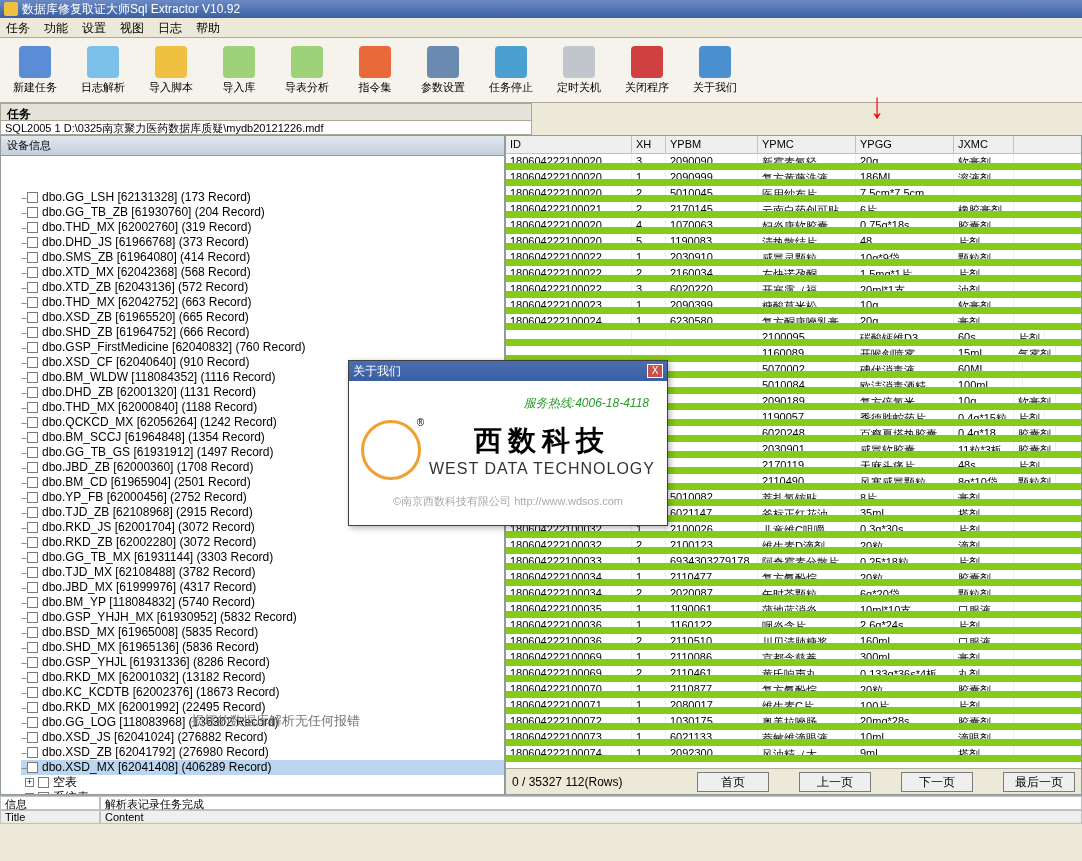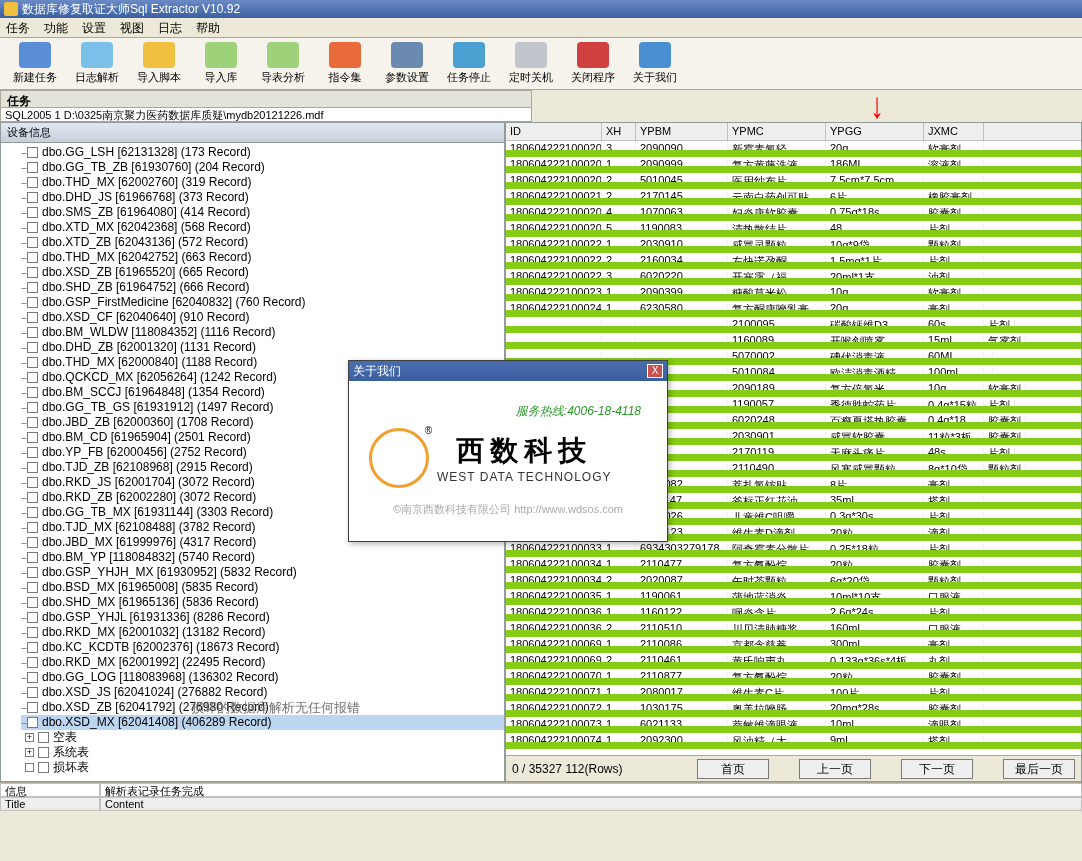--- a/index.html
+++ b/index.html
@@ -1,63 +1,63 @@
 <!DOCTYPE html>
 <html><head>
 <meta charset="utf-8">
 <style>
 * { box-sizing: border-box; margin: 0; padding: 0; font-family: "SimSun", "Microsoft YaHei", sans-serif; font-size: 12px; }
 body { width: 1082px; height: 861px; background: #ece9d8; overflow: hidden; position: relative; }
 .titlebar { height: 18px; background: linear-gradient(#6b8ac5,#3a5fa0); color: #fff; padding: 1px 4px; display: flex; align-items: center; }
 .titlebar .icon { width: 14px; height: 14px; background: #f0c040; margin-right: 4px; border-radius: 2px; }
 .menubar { height: 20px; background: #ece9d8; display: flex; padding: 2px 6px; gap: 14px; border-bottom: 1px solid #aca899; }
 .menubar span { cursor: default; }
-.toolbar { height: 52px; background: #f5f3eb; border-bottom: 1px solid #aca899; display: flex; padding: 4px 6px; gap: 4px; }
+.toolbar { height: 65px; background: #f5f3eb; border-bottom: 1px solid #aca899; display: flex; padding: 4px 6px; gap: 10px; }
 .tbtn { width: 58px; display: flex; flex-direction: column; align-items: center; justify-content: center; gap: 2px; cursor: pointer; }
 .tbtn .ticon { width: 32px; height: 32px; border-radius: 4px; }
 .tbtn span { font-size: 11px; }
 .two-col { display: flex; height: 32px; }
 .panel-header { background: #e3e3d9; border: 1px solid #aca899; padding: 2px 6px; font-weight: bold; height: 18px; }
 .panel-body { background: #fff; border: 1px solid #aca899; border-top: none; height: 14px; padding: 0 4px; overflow: hidden; white-space: nowrap; font-size: 11px; }
 .left-col { width: 532px; display: flex; flex-direction: column; }
 .right-col { flex: 1; display: flex; flex-direction: column; }
 .main { display: flex; height: 660px; }
 .tree-panel { width: 505px; background: #fff; border: 1px solid #919b9c; overflow: hidden; position: relative; }
 .tree-title { background: linear-gradient(#e0e7ef,#c5d0dc); padding: 2px 6px; border-bottom: 1px solid #919b9c; font-size: 11px; }
-.tree { padding: 2px 0 2px 20px; line-height: 15px; font-size: 11px; }
+.tree { padding: 2px 0 2px 20px; line-height: 15px; font-size: 11px; margin-top: 32px; }
 .tree-row { white-space: nowrap; display: flex; align-items: center; height: 15px; }
 .tree-row::before { content: "---"; color: #888; margin-right: 2px; font-size: 10px; letter-spacing: -2px; }
 .cbx { width: 11px; height: 11px; border: 1px solid #7a7a7a; margin-right: 4px; display: inline-block; background: #fff; }
 .tree-row.sel { background: #bcd5f0; }
 .folder-row { display: flex; align-items: center; padding-left: 4px; height: 15px; }
 .pm { width: 9px; height: 9px; border: 1px solid #7a7a7a; margin-right: 4px; font-size: 9px; line-height: 7px; text-align: center; }
 .red-note { color: #737373; position: absolute; left: 190px; bottom: 64px; font-size: 13px; }
 .grid-panel { flex: 1; background: #fff; border: 1px solid #919b9c; display: flex; flex-direction: column; }
 .grid-head { display: flex; background: #efefef; border-bottom: 1px solid #c0c0c0; height: 18px; }
 .grid-head div { border-right: 1px solid #c0c0c0; padding: 2px 4px; font-size: 11px; overflow: hidden; white-space: nowrap; }
 .grid-body { flex: 1; overflow: hidden; }
 .grow { display: flex; height: 16px; border-bottom: 7px solid #84cc16; }
 .grow div { border-right: 1px solid #eee; padding: 1px 4px; font-size: 11px; overflow: hidden; white-space: nowrap; }
-.c0{width:96px}.c1{width:34px}.c2{width:92px}.c3{width:98px}.c4{width:98px}.c5{width:60px}
+.c0{width:126px}.c1{width:34px}.c2{width:92px}.c3{width:98px}.c4{width:98px}.c5{width:60px}
 .pager { height: 26px; border-top: 1px solid #aca899; display: flex; align-items: center; padding: 0 6px; gap: 30px; background: #ece9d8; }
 .pager .btn { width: 72px; height: 20px; border: 1px solid #7a7a7a; background: #efefef; text-align: center; line-height: 18px; cursor: pointer; }
 .status-grid { height: 26px; border-top: 1px solid #aca899; background: #efefef; }
 .status-grid .hdr { display: flex; height: 14px; }
 .status-grid .hdr div { border: 1px solid #c0c0c0; padding: 0 4px; font-size: 11px; }
 .arrow { position: absolute; left: 870px; top: 90px; color: #f00; font-size: 28px; transform: scaleY(1.3); pointer-events: none; }
 .dialog { position: absolute; left: 348px; top: 360px; width: 320px; background: #ece9d8; border: 1px solid #404040; box-shadow: 2px 2px 6px rgba(0,0,0,.3); }
 .dlg-title { height: 20px; background: linear-gradient(#4a6db0,#3a5fa0); color: #fff; display: flex; align-items: center; justify-content: space-between; padding: 0 4px; }
 .dlg-close { width: 16px; height: 14px; background: #c75050; color: #fff; text-align: center; line-height: 12px; border: 1px solid #fff; font-size: 10px; cursor: pointer; }
-.dlg-body { background: #fff; padding: 20px; text-align: center; }
+.dlg-body { background: #fff; padding: 12px; text-align: center; }
 .hotline { color: #2a9a2a; font-size: 12px; text-align: right; padding: 2px 6px; font-style: italic; }
 .logo-row { display: flex; align-items: center; gap: 8px; padding: 6px 0; }
 .logo-circ { width: 60px; height: 60px; border: 3px solid #f0a030; border-radius: 50%; position: relative; }
 .logo-circ::after { content: "®"; position: absolute; right: -6px; top: -6px; font-size: 10px; }
 .logo-txt { font-size: 28px; font-weight: bold; letter-spacing: 6px; }
-.logo-sub { font-size: 12px; letter-spacing: 1px; color: #333; }
+.logo-sub { font-size: 16px; letter-spacing: 1px; color: #333; }
 .copy { color: #aaa; font-size: 11px; padding: 8px 0 4px; }
 </style>
 </head>
 <body>
 
 <div class="titlebar">
   <span class="icon"></span>
   <span>数据库修复取证大师Sql Extractor  V10.92</span>
 </div>
 

